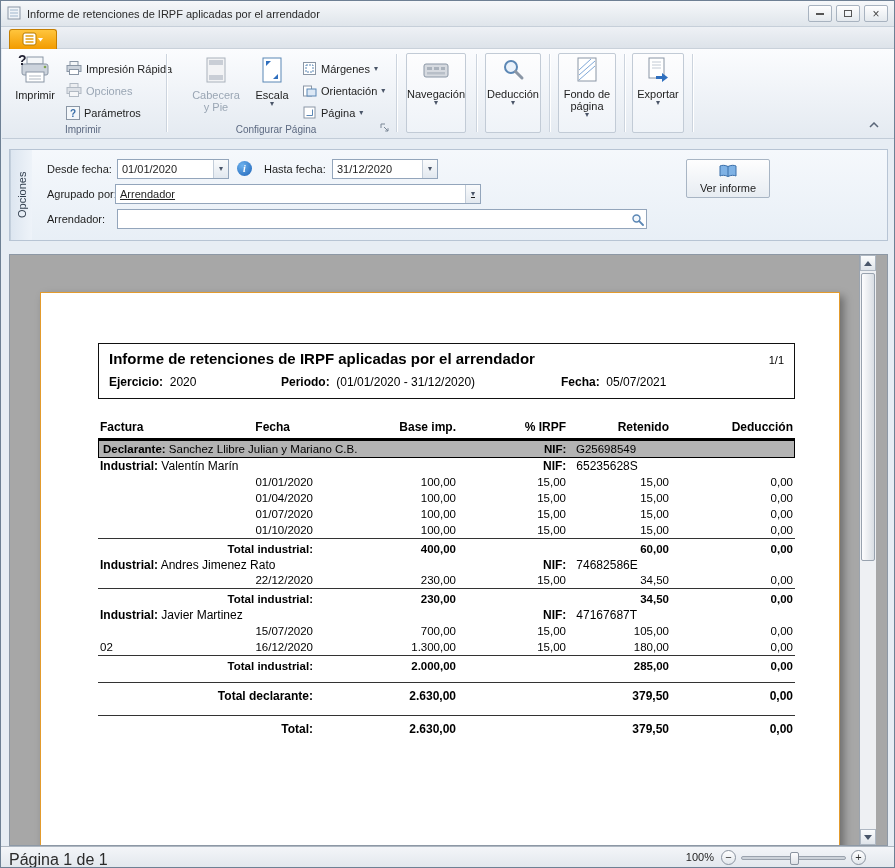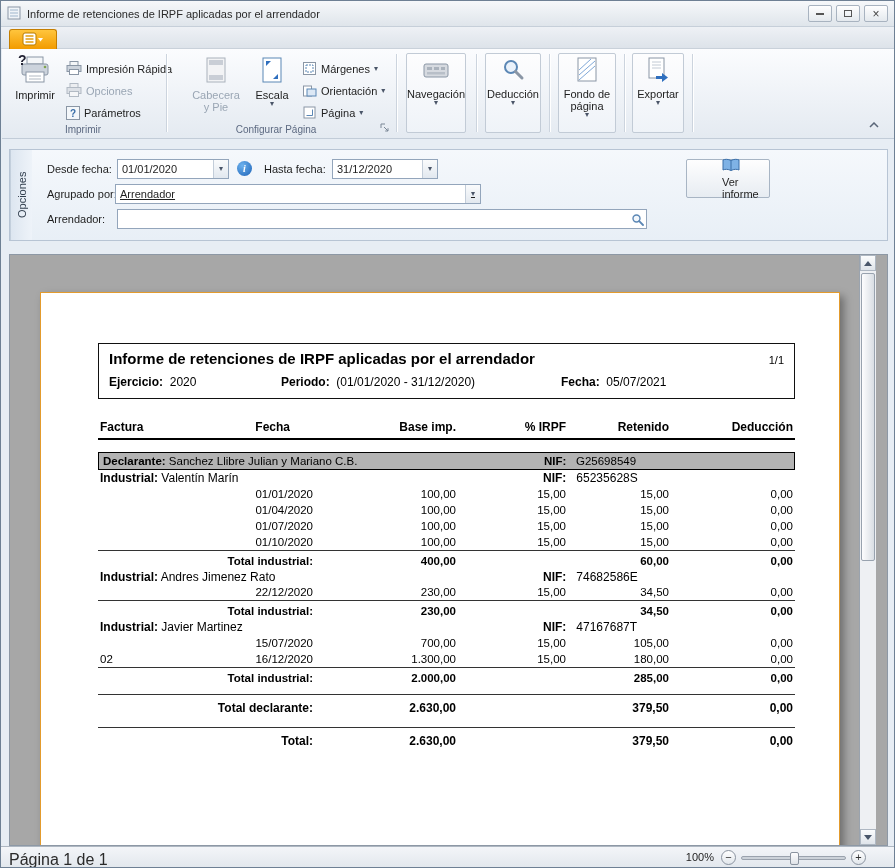--- a/index.html
+++ b/index.html
@@ -53,21 +53,21 @@
   .combo{position:absolute;height:20px;border:1px solid #93a5bb;background:#fff;display:flex;}
   .combo-text{flex:1;padding:3px 4px 0 4px;font-size:11px;overflow:hidden;white-space:nowrap;}
   .combo-btn{width:15px;border-left:1px solid #c3cdd9;background:linear-gradient(#fafbfc,#e2e8ef);
     display:flex;align-items:center;justify-content:center;}
   .text-input{position:absolute;height:20px;border:1px solid #93a5bb;background:#fff;font:11px "Liberation Sans",sans-serif;padding:0 20px 0 4px;}
   .search-btn{position:absolute;width:16px;height:16px;display:flex;align-items:center;justify-content:center;}
   .info-circle{position:absolute;width:15px;height:15px;border-radius:50%;
     background:radial-gradient(circle at 35% 30%,#6db2ee,#1c62b7);color:#fff;font-weight:bold;
     font-size:10px;display:flex;align-items:center;justify-content:center;font-family:"Liberation Serif",serif;font-style:italic;}
   .ver-btn{position:absolute;left:676px;top:9px;width:84px;height:39px;border:1px solid #a8b5c4;border-radius:2px;
-    background:linear-gradient(#fefefe,#e7ecf2);display:flex;flex-direction:column;justify-content:center;gap:2px;font-size:11px;padding-left:35px;}
+    background:linear-gradient(#fefefe,#e7ecf2);display:flex;flex-direction:column;align-items:center;justify-content:center;gap:2px;font-size:11px;}
 
   
   .preview{position:absolute;left:8px;top:253px;width:879px;height:592px;background:#a7a7a7;
     border:1px solid #8d98a5;overflow:hidden;}
   .page{position:absolute;left:30px;top:37px;width:800px;height:780px;background:#fff;
     border:1px solid #e39b2d;box-shadow:4px 4px 8px rgba(0,0,0,.35);}
   .report{position:absolute;left:57px;top:50px;width:697px;color:#000;}
   .rbox{border:1px solid #111;padding:6px 10px 8px 10px;}
   .rbox-title{display:flex;align-items:baseline;}
   .rtitle{flex:1;font-weight:bold;font-size:15px;}
@@ -393,21 +393,21 @@
               <tr class="hdr">
             <td>Factura</td>
             <td class="fecha-h">Fecha</td>
             <td class="num">Base imp.</td>
             <td class="num">% IRPF</td>
             <td class="num">Retenido</td>
             <td class="num">Deducción</td>
           </tr>
 
           <tr>
-            <td colspan="6" style="padding:12px 0 0 0;">
+            <td colspan="6" style="padding:0 0 0 0;">
               <div class="decl-cell rel">
                 <b>Declarante:</b>
                 <span>Sanchez Llibre Julian y Mariano C.B.</span>
                 <span class="nif-block"><b>NIF:</b>&nbsp;&nbsp;&nbsp;<span>G25698549</span></span>
               </div>
             </td>
           </tr>
 
           <tr>
             <td colspan="6" class="ind-cell rel">

